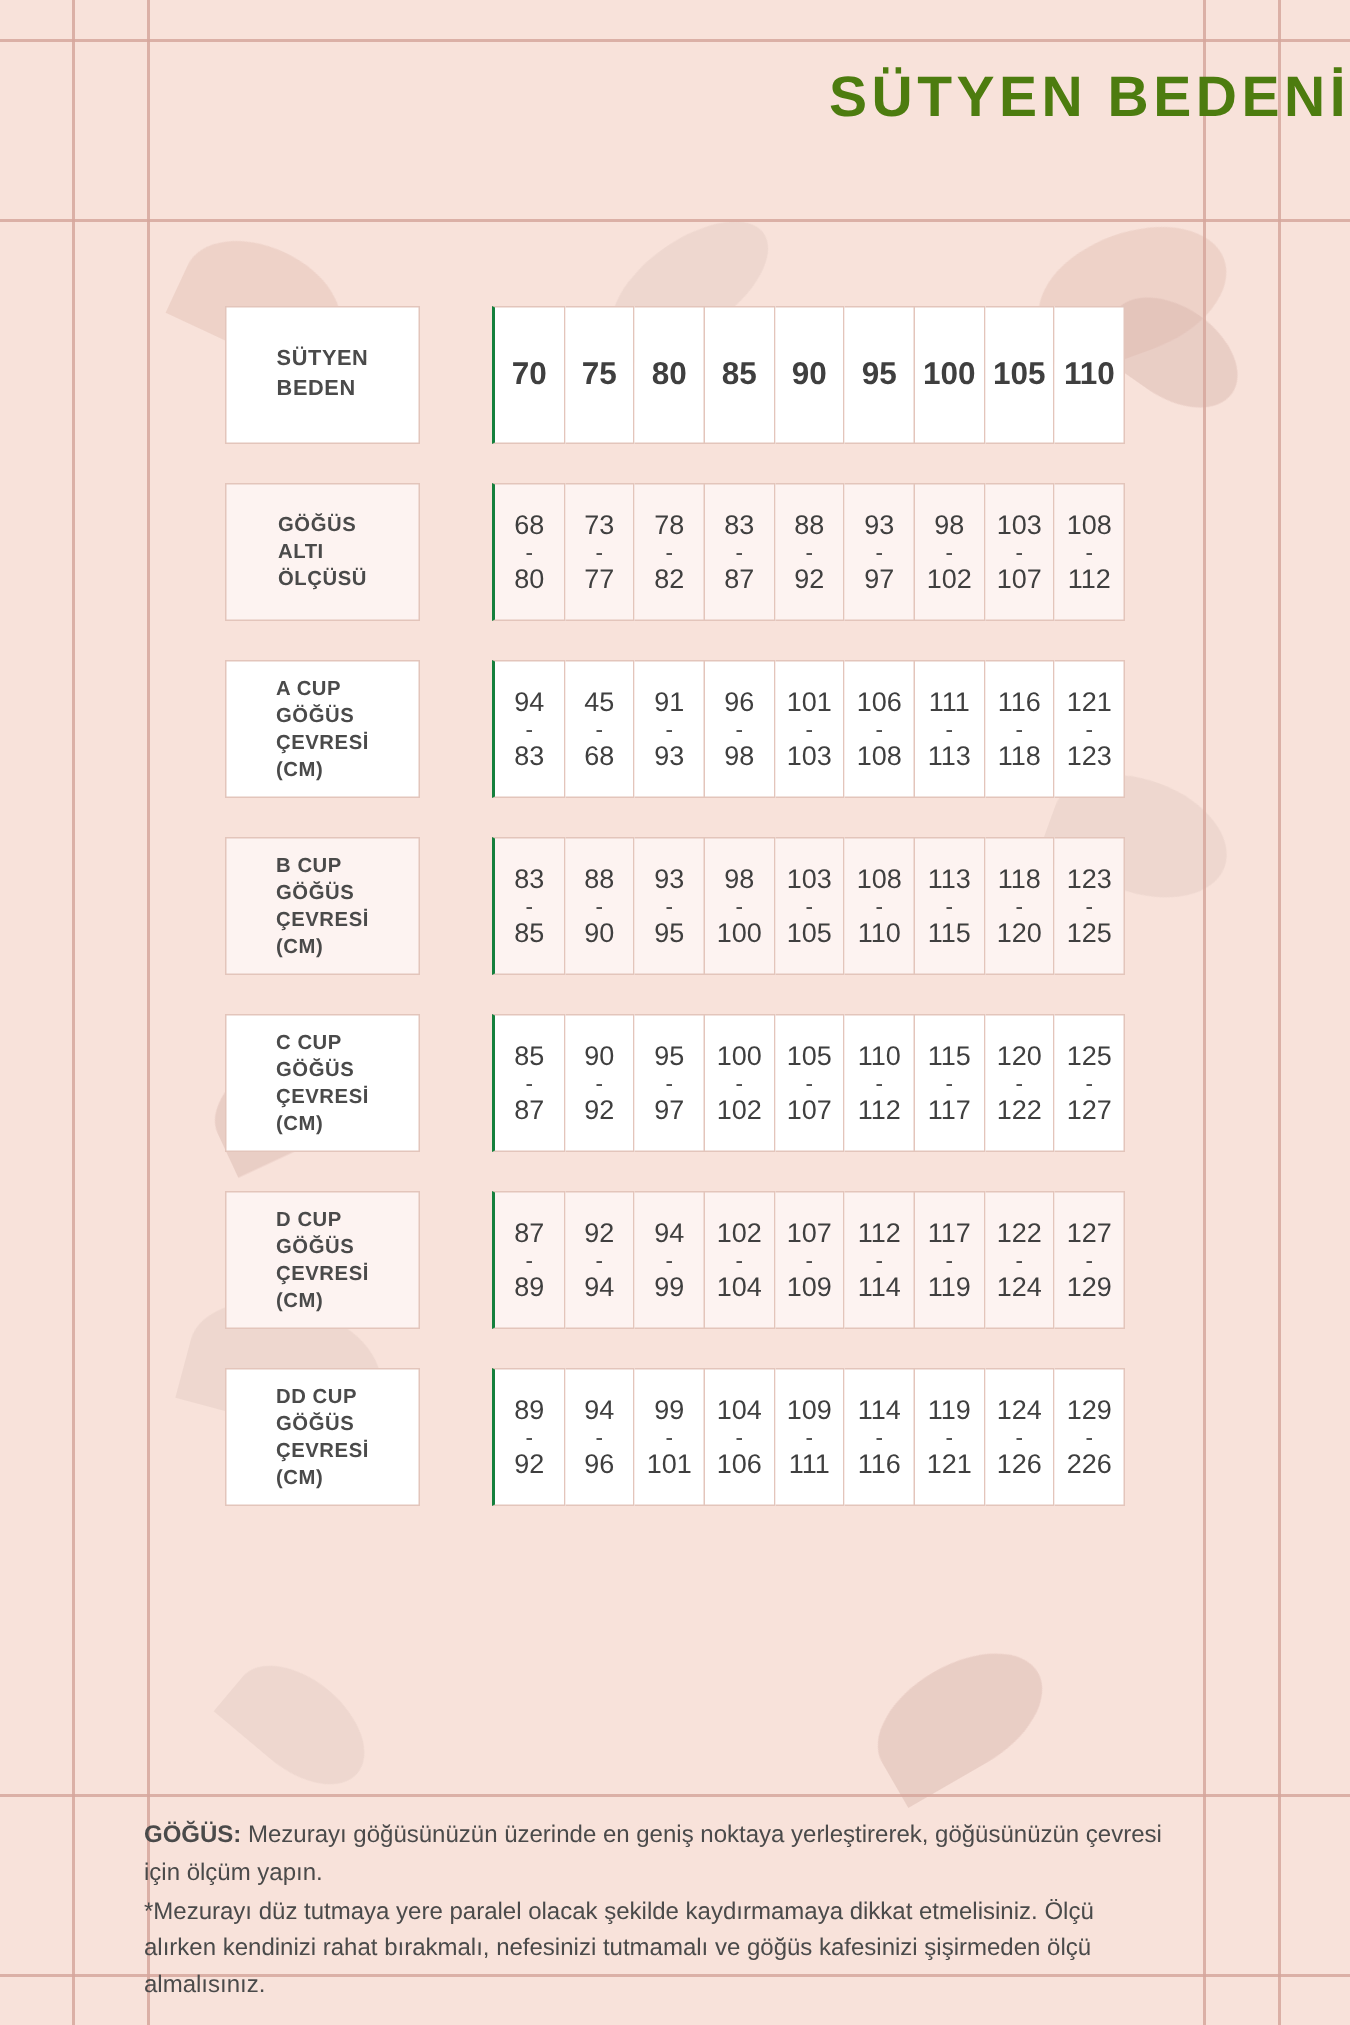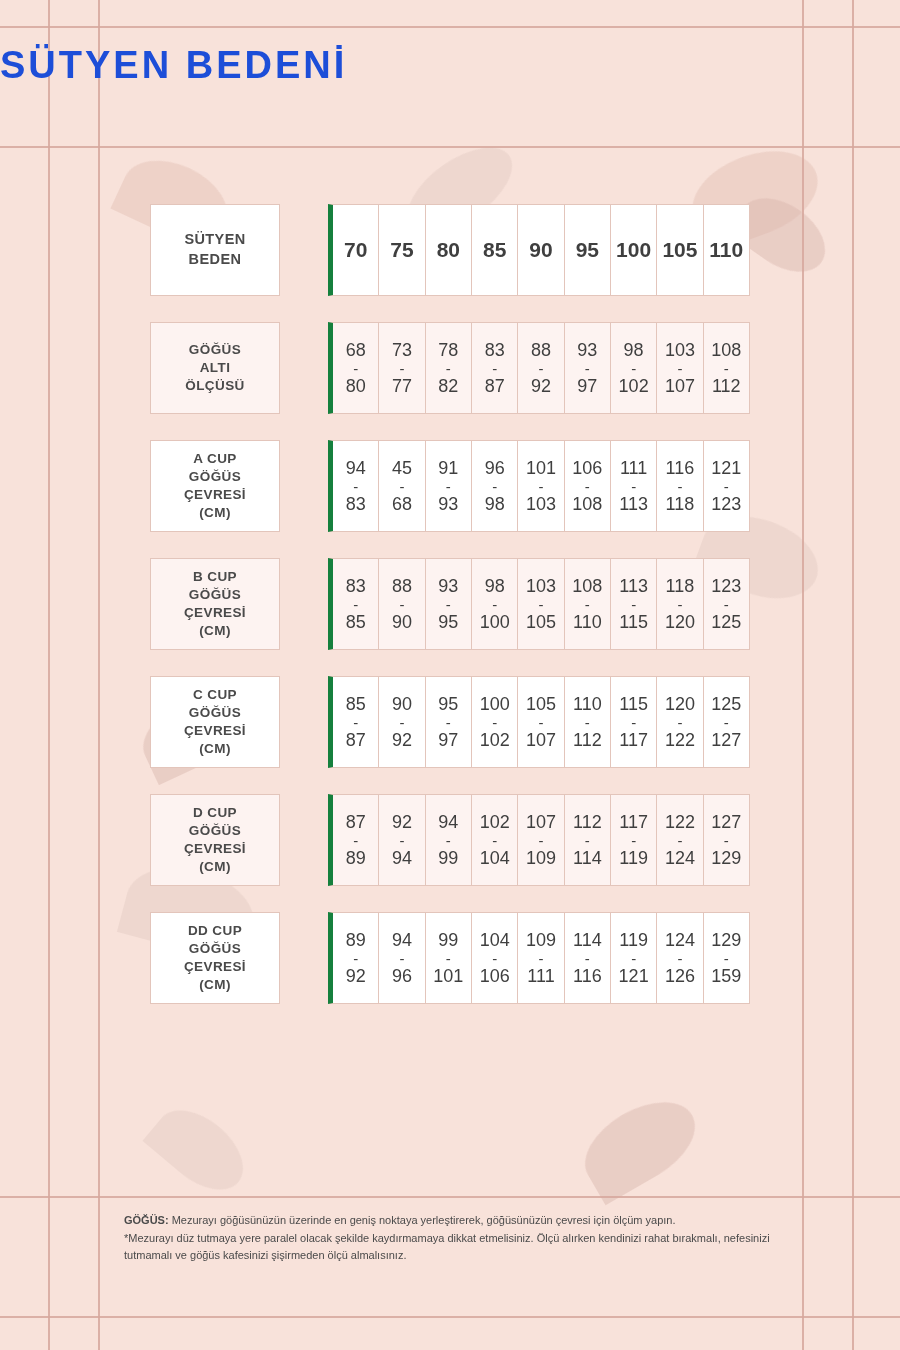--- a/index.html
+++ b/index.html
@@ -55,25 +55,25 @@
   }
   .leaf2 { background: #d9b6ad; opacity:.45; }
   .leaf3 { background: #ead3cb; opacity:.7; }
 
   
   .title {
     position: absolute;
     top: 44px;
     left: 0;
     right: 0;
-    text-align: left;
+    text-align: right;
     font-size: 38px;
     font-weight: bold;
     letter-spacing: 3px;
-    color: #1d4ed8;
+    color: #4d7c0f;
   }
 
   
   .table-area {
     position: absolute;
     left: 150px;
     top: 204px;
     width: 600px;
   }
 
@@ -83,21 +83,21 @@
     margin-bottom: 26px;
   }
   .row:last-child { margin-bottom: 0; }
 
   .label-cell {
     width: 130px;
     min-height: 92px;
     display: flex;
     align-items: center;
     justify-content: center;
-    text-align: center;
+    text-align: left;
     font-size: 13.5px;
     font-weight: bold;
     line-height: 1.35;
     letter-spacing: .4px;
     border: 1px solid #e3c5bb;
     box-sizing: border-box;
   }
   .cells {
     display: flex;
     flex: 1;
@@ -108,40 +108,40 @@
     border-left: none;
     box-sizing: border-box;
     display: flex;
     flex-direction: column;
     align-items: center;
     justify-content: center;
     font-size: 18px;
     line-height: 1.15;
     color: #3f3f3f;
   }
-  .cells .cell:first-child { border-left: 5px solid #15803d; margin-left: 48px; }
+  .cells .cell:first-child { border-left: 2px solid #15803d; margin-left: 48px; }
   .cell .dash { font-size: 15px; line-height: 1; }
 
   
   .row.white .label-cell,
   .row.white .cell { background: #ffffff; }
   
   .row.blush .label-cell,
   .row.blush .cell { background: #fdf3f1; }
 
   .row.header .cell { font-size: 21px; font-weight: bold; }
   .row.header .label-cell { font-size: 14.5px; }
 
   
   .notes {
     position: absolute;
-    left: 124px;
+    left: 96px;
     top: 1212px;
     width: 680px;
-    font-size: 11px;
+    font-size: 16px;
     line-height: 1.55;
     color: #4a4a4a;
   }
   .notes p { margin: 0 0 1px 0; }
   .notes b { font-weight: bold; }
 </style>
 </head>
 <body>
 
 <div class="bg-wrap">
@@ -474,21 +474,21 @@
           <span>121</span>
         </div>
         <div class="cell">
           <span>124</span>
           <span class="dash">-</span>
           <span>126</span>
         </div>
         <div class="cell">
           <span>129</span>
           <span class="dash">-</span>
-          <span>159</span>
+          <span>226</span>
         </div>
       </div>
     </div>
   </div>
 
 <div class="notes">
     <p><b>GÖĞÜS:</b> Mezurayı göğüsünüzün üzerinde en geniş noktaya yerleştirerek, göğüsünüzün çevresi için ölçüm yapın.</p>
     <p>*Mezurayı düz tutmaya yere paralel olacak şekilde kaydırmamaya dikkat etmelisiniz. Ölçü alırken kendinizi rahat bırakmalı, nefesinizi tutmamalı ve göğüs kafesinizi şişirmeden ölçü almalısınız.</p>
   </div>
 

